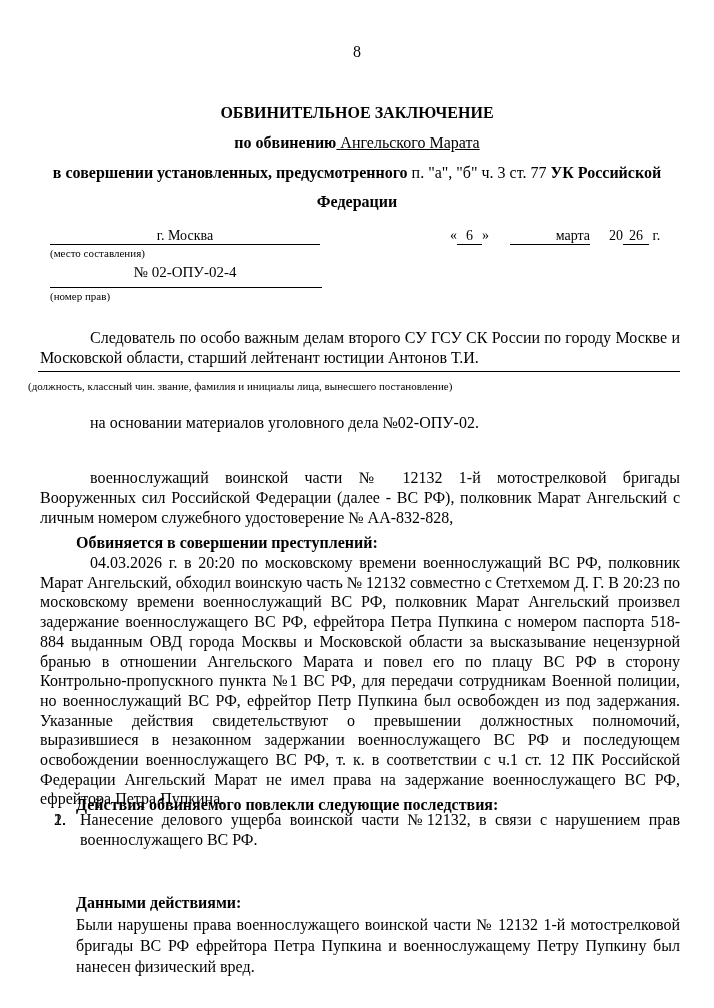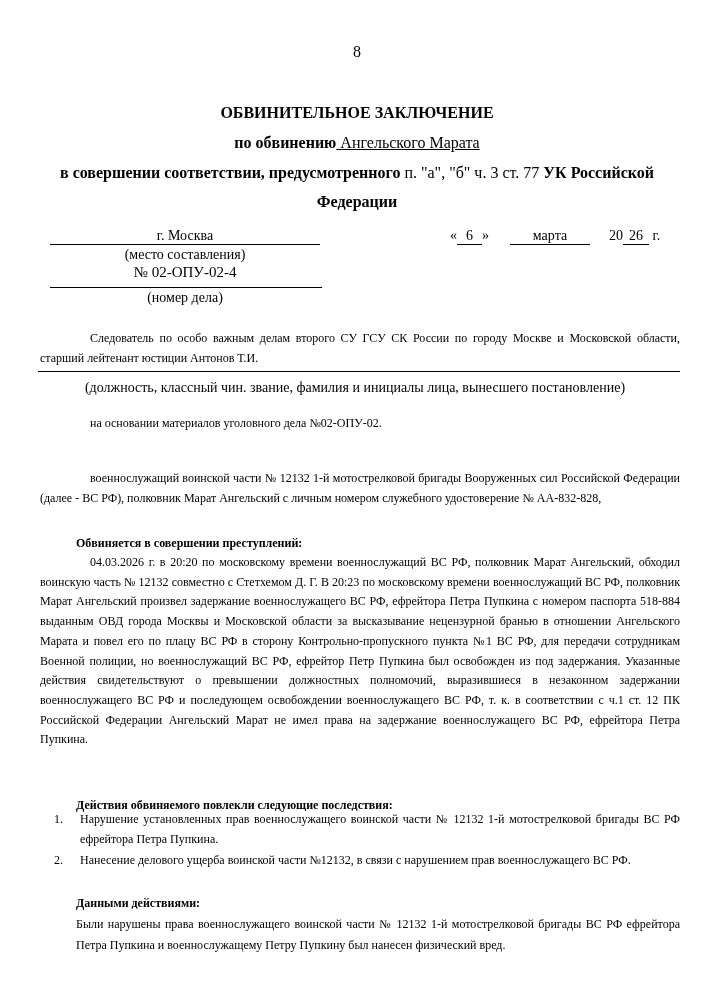--- a/index.html
+++ b/index.html
@@ -14,79 +14,78 @@
   .t1 { top: 104px; }
   .t2 { top: 134px; text-align: center; }
   .t3 { top: 164px; }
   .t4 { top: 193px; }
   .u { text-decoration: underline; font-weight: normal; }
   .normal { font-weight: normal; }
 
   .left-block { left: 50px; width: 270px; text-align: center; }
   .place { top: 228px; font-size: 14px; }
   .line { position: absolute; height: 1px; background: #000; }
-  .caption-small { font-size: 14px; text-align: center; }
+  .caption-small { font-size: 11px; text-align: left; }
 
   .date-block { top: 228px; left: 450px; font-size: 14px; white-space: nowrap; }
   .date-block .uline { display: inline-block; border-bottom: 1px solid #000; text-align: center; }
 
-  .para { left: 40px; width: 640px; font-size: 12px; line-height: 20px; text-align: justify; }
+  .para { left: 40px; width: 640px; font-size: 16px; line-height: 20px; text-align: justify; }
   .indent { text-indent: 50px; }
   .bold { font-weight: bold; }
   ol.consq { margin: 0; padding-left: 0; list-style: none; }
   ol.consq li { position: relative; padding-left: 38px; text-align: justify; line-height: 20px; }
   ol.consq li .num { position: absolute; left: 12px; top: 0; }
 </style>
 </head>
 <body>
 
 <div class="abs page-num">8</div>
 
 <div class="abs title t1">ОБВИНИТЕЛЬНОЕ ЗАКЛЮЧЕНИЕ</div>
 <div class="abs title t2">
   <span>по обвинению</span><span class="u"> Ангельского Марата</span>
 </div>
 <div class="abs title t3">
-  <span>в совершении соответствии, предусмотренного</span><span class="normal"> п. "а", "б" ч. 3 ст. 77 </span><span>УК Российской</span>
+  <span>в совершении установленных, предусмотренного</span><span class="normal"> п. "а", "б" ч. 3 ст. 77 </span><span>УК Российской</span>
 </div>
 <div class="abs title t4">Федерации</div>
 
 <div class="abs left-block place" style="top:228px;">г. Москва</div>
 <div class="line" style="left:50px; top:244px; width:270px;"></div>
 <div class="abs left-block caption-small" style="top:247px;">(место составления)</div>
 <div class="abs left-block" style="top:264px; font-size:15px;">№ 02-ОПУ-02-4</div>
 <div class="line" style="left:50px; top:287px; width:272px;"></div>
-<div class="abs left-block caption-small" style="top:290px;">(номер дела)</div>
+<div class="abs left-block caption-small" style="top:290px;">(номер прав)</div>
 
 <div class="abs date-block">
   <span>«</span><span class="uline" style="width:25px;">6</span><span>»</span>
   <span style="display:inline-block; width:14px;"></span>
-  <span class="uline" style="width:80px;">марта</span>
+  <span class="uline" style="width:80px;text-align:right;">марта</span>
   <span style="display:inline-block; width:12px;"></span>
   <span>20</span><span class="uline" style="width:26px;">26</span>
   <span>г.</span>
 </div>
 
 <div class="abs para indent" style="top:328px;">Следователь по особо важным делам второго СУ ГСУ СК России по городу Москве и Московской области, старший лейтенант юстиции Антонов Т.И.</div>
 <div class="line" style="left:38px; top:371px; width:642px;"></div>
-<div class="abs caption-small" style="top:380px; left:34px; width:642px;">(должность, классный чин. звание, фамилия и инициалы лица, вынесшего постановление)</div>
+<div class="abs caption-small" style="top:380px; left:28px; width:642px;">(должность, классный чин. звание, фамилия и инициалы лица, вынесшего постановление)</div>
 
 <div class="abs para indent" style="top:413px;">на основании материалов уголовного дела №02-ОПУ-02.</div>
 
 <div class="abs para indent" style="top:468px;">военнослужащий воинской части № 12132 1-й мотострелковой бригады Вооруженных сил Российской Федерации (далее - ВС РФ), полковник Марат Ангельский с личным номером служебного удостоверение № АА-832-828,</div>
 
 <div class="abs para bold" style="top:533px; left:76px; width:600px;">Обвиняется в совершении преступлений:</div>
 <div class="abs para indent" style="top:553px; line-height:19.7px;">04.03.2026 г. в 20:20 по московскому времени военнослужащий ВС РФ, полковник Марат Ангельский, обходил  воинскую часть № 12132 совместно с Стетхемом Д. Г. В 20:23 по московскому времени военнослужащий ВС РФ, полковник Марат Ангельский произвел задержание военнослужащего ВС РФ, ефрейтора Петра Пупкина с номером паспорта  518-884 выданным ОВД города Москвы и Московской области за высказывание нецензурной бранью в отношении Ангельского Марата и повел его по плацу ВС РФ в сторону Контрольно-пропускного пункта №1 ВС РФ, для передачи сотрудникам Военной полиции, но военнослужащий ВС РФ, ефрейтор Петр Пупкина был освобожден из под задержания. Указанные действия свидетельствуют о превышении должностных полномочий, выразившиеся в незаконном задержании военнослужащего ВС РФ и последующем освобождении военнослужащего ВС РФ, т. к. в соответствии с ч.1 ст. 12 ПК Российской Федерации Ангельский Марат не имел права на задержание военнослужащего ВС РФ, ефрейтора Петра Пупкина.</div>
 
 <div class="abs para bold" style="top:789px; left:76px; width:600px;margin-top:6px;">Действия обвиняемого повлекли следующие последствия:</div>
 <div class="abs para" style="top:809px; left:42px; width:638px;">
   <ol class="consq">
     <li>
       <span class="num">1.</span>
-      <span>Нарушение установленных прав военнослужащего воинской части № 12132 1-й мотострелковой бригады ВС РФ ефрейтора Петра Пупкина.</span>
     </li>
     <li style="margin-top:1px;">
       <span class="num">2.</span>
       <span>Нанесение делового ущерба воинской части №12132, в связи с нарушением прав военнослужащего ВС РФ.</span>
     </li>
   </ol>
 </div>
 
 <div class="abs para bold" style="top:893px; left:76px; width:600px;">Данными действиями:</div>
 <div class="abs para" style="top:914px; left:76px; width:604px; line-height:21px;">Были нарушены права военнослужащего воинской части № 12132 1-й мотострелковой бригады ВС РФ ефрейтора Петра Пупкина и военнослужащему Петру Пупкину был нанесен  физический вред.</div>

